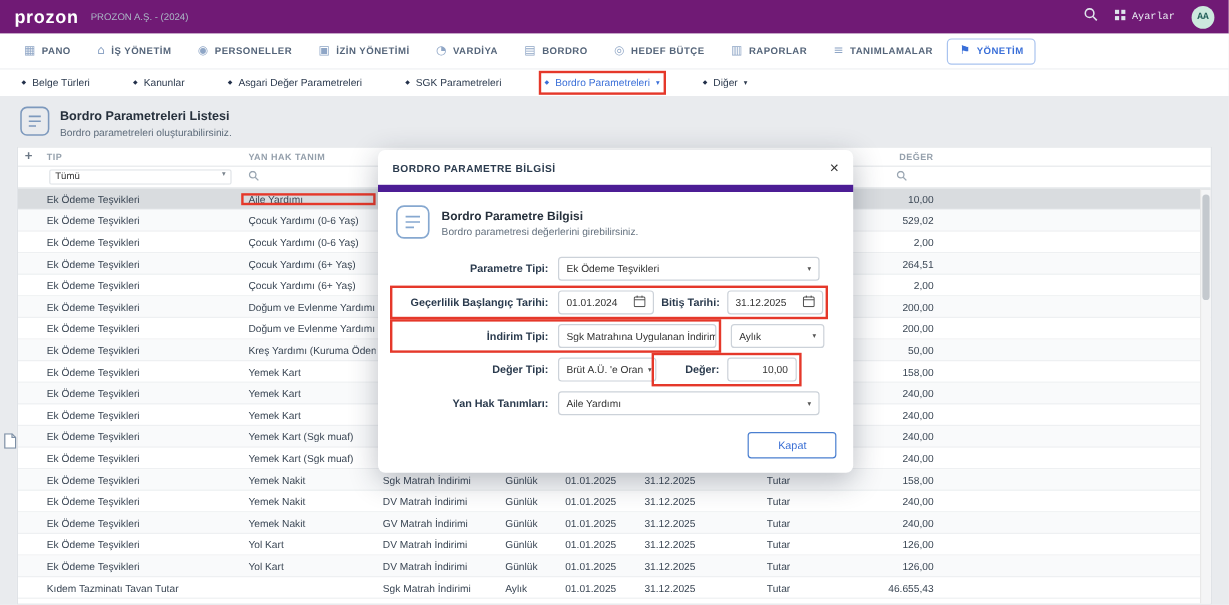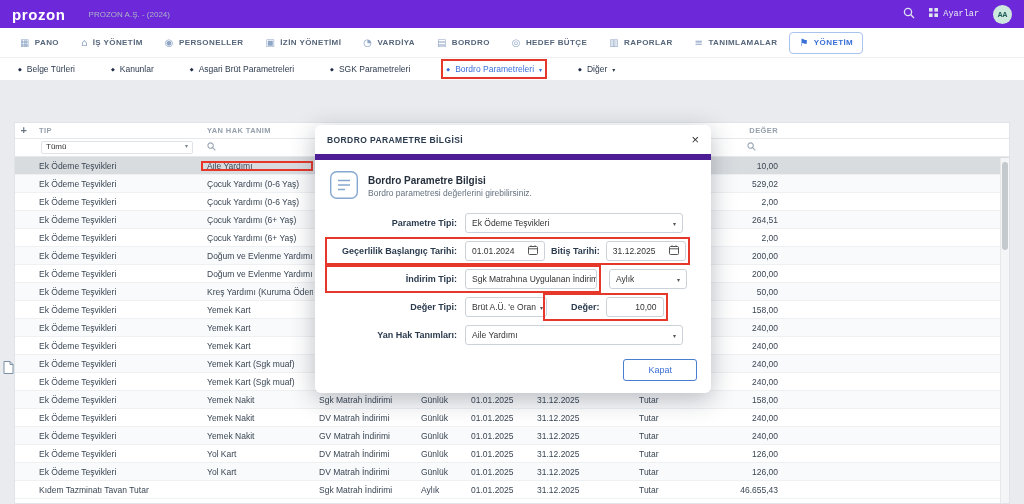--- a/index.html
+++ b/index.html
@@ -1,20 +1,20 @@
 <!DOCTYPE html>
 <html><head>
 <meta charset="utf-8">
 <style>
   * { margin:0; padding:0; box-sizing:border-box; }
   html,body { width:1024px; height:504px; overflow:hidden; }
   body { font-family:"Liberation Sans","DejaVu Sans",sans-serif; background:#e9ebee; color:#333; font-size:10px; }
 
   
-  .topbar { height:28px; background:#6d28d9; display:flex; align-items:center; padding:0 12px; gap:23px; color:#fff; }
+  .topbar { height:28px; background:#701a75; display:flex; align-items:center; padding:0 12px; gap:10px; color:#fff; }
   .logo { font-size:15px; font-weight:bold; letter-spacing:.6px; cursor:pointer; }
   .company { font-size:8px; color:#aab6c5; }
   .tb-right { margin-left:auto; display:flex; align-items:center; gap:14px;font-family:Liberation Mono, monospace; }
   .tb-settings { display:flex; align-items:center; gap:5px; font-size:8.5px; color:#e8ecf2; cursor:pointer; }
   .avatar { width:19px; height:19px; border-radius:50%; background:#cde9de; color:#23605a; font-size:8px; font-weight:bold; display:grid; place-items:center; cursor:pointer;text-align:center; }
 
   
   .navbar { height:30px; background:#fff; display:flex; align-items:center; padding:0 10px; gap:2px; border-bottom:1px solid #edeff2; }
   .nav-item { display:flex; align-items:center; gap:5px; padding:5px 9px; font-size:8px; font-weight:bold; color:#55657a; letter-spacing:.4px; border:1px solid transparent; border-radius:4px; cursor:pointer; white-space:nowrap; }
   .nav-item .nicon { font-family:"DejaVu Sans",sans-serif; font-size:10px; color:#8fa6c6; font-weight:normal; line-height:1; }
@@ -154,40 +154,52 @@
     <div class="sn-item">
       <span class="bullet">◆</span>
       <span>Belge Türleri</span>
     </div>
     <div class="sn-item">
       <span class="bullet">◆</span>
       <span>Kanunlar</span>
     </div>
     <div class="sn-item">
       <span class="bullet">◆</span>
-      <span>Asgari Brüt Parametreleri</span>
+      <span>Asgari Değer Parametreleri</span>
     </div>
     <div class="sn-item">
       <span class="bullet">◆</span>
       <span>SGK Parametreleri</span>
     </div>
     <div class="sn-item active boxed">
       <span class="bullet">◆</span>
       <span>Bordro Parametreleri</span>
       <span class="caret">▾</span>
     </div>
     <div class="sn-item">
       <span class="bullet">◆</span>
       <span>Diğer</span>
       <span class="caret">▾</span>
     </div>
   </div>
 
 <div class="content">
 
+  <div class="page-head">
+    <span>
+      <svg width="26" height="26" viewBox="0 0 26 26" fill="none" stroke="#7d99bd" stroke-width="1.3">
+          <rect x="1.5" y="1.5" width="23" height="23" rx="5"></rect>
+          <path d="M8 9h10M8 13h10M8 17h6"></path>
+        </svg>
+    </span>
+    <div>
+      <div class="pg-title">Bordro Parametreleri Listesi</div>
+      <div class="pg-sub">Bordro parametreleri oluşturabilirsiniz.</div>
+    </div>
+  </div>
 
   <div class="grid">
     <div class="trow thead">
       <div class="cell plus">+</div>
       <div class="cell">TIP</div>
       <div class="cell">YAN HAK TANIM</div>
       <div class="cell"></div>
       <div class="cell"></div>
       <div class="cell"></div>
       <div class="cell"></div>

